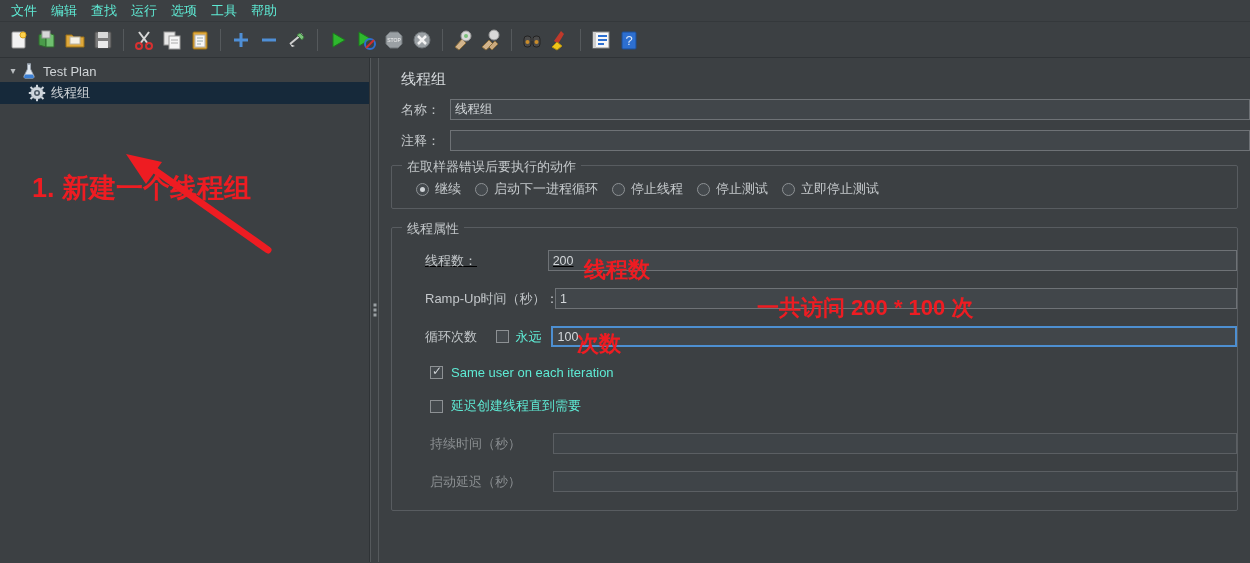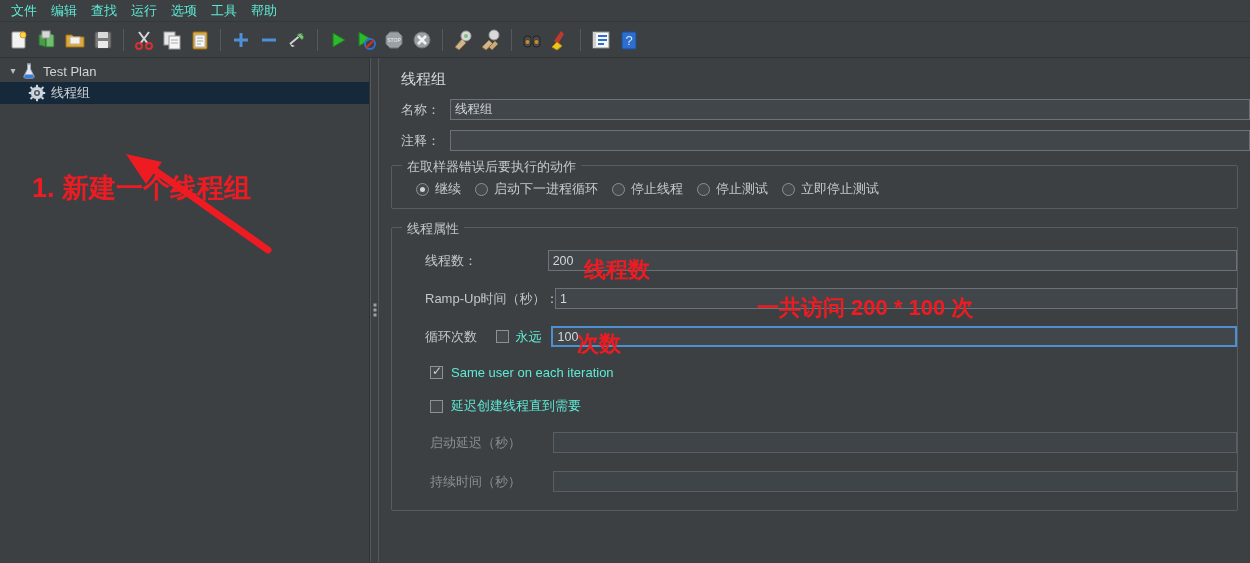--- a/index.html
+++ b/index.html
@@ -426,21 +426,21 @@
             <span class="radio"></span>
             <span class="radio-label">立即停止测试</span>
           </label>
 
         </div>
       </div>
 
       <div class="group" style="margin-top:18px; padding-bottom:18px;">
         <div class="gtitle">线程属性</div>
 
-        <div class="frow" style="padding-left:25px; margin-top:8px;">
+        <div class="frow" style="padding-left:25px; margin-top:8px;text-decoration:underline;">
           <div class="flabel" style="width:130px;">线程数：</div>
           <input class="finput" style="width: 730px;" type="text" value="200">
         </div>
 
         <div class="frow" style="padding-left:25px; margin-top:17px;">
           <div class="flabel" style="width:130px;">Ramp-Up时间（秒）：</div>
           <input class="finput" style="width: 730px;" type="text" value="1">
         </div>
 
         <div class="frow" style="padding-left:25px; margin-top:17px;">
@@ -454,30 +454,30 @@
           <span class="checkbox checked"></span>
           <span class="cb-label">Same user on each iteration</span>
         </div>
 
         <div class="cb-row" style="padding-left:30px; margin-top:17px;">
           <span class="checkbox"></span>
           <span class="cb-label">延迟创建线程直到需要</span>
         </div>
 
 
+        <div class="frow" style="padding-left:30px; margin-top:18px;">
+          <div class="flabel dim" style="width:130px;">持续时间（秒）</div>
+          <input class="finput disabled" style="width: 725px;" type="text" disabled="" value="">
+        </div>
+
         <div class="frow" style="padding-left:30px; margin-top:17px;">
           <div class="flabel dim" style="width:130px;">启动延迟（秒）</div>
           <input class="finput disabled" style="width: 725px;" type="text" disabled="" value="">
         </div>
 
-        <div class="frow" style="padding-left:30px; margin-top:18px;">
-          <div class="flabel dim" style="width:130px;">持续时间（秒）</div>
-          <input class="finput disabled" style="width: 725px;" type="text" disabled="" value="">
-        </div>
-
       </div>
 
       <div class="annot" style="left:205px; top:197px; font-size:22px;">线程数</div>
 
       <div class="annot" style="left:378px; top:235px; font-size:22px;">一共访问 200 * 100 次</div>
 
       <div class="annot" style="left:198px; top:271px; font-size:22px;">次数</div>
 
     </div>
   </div>

